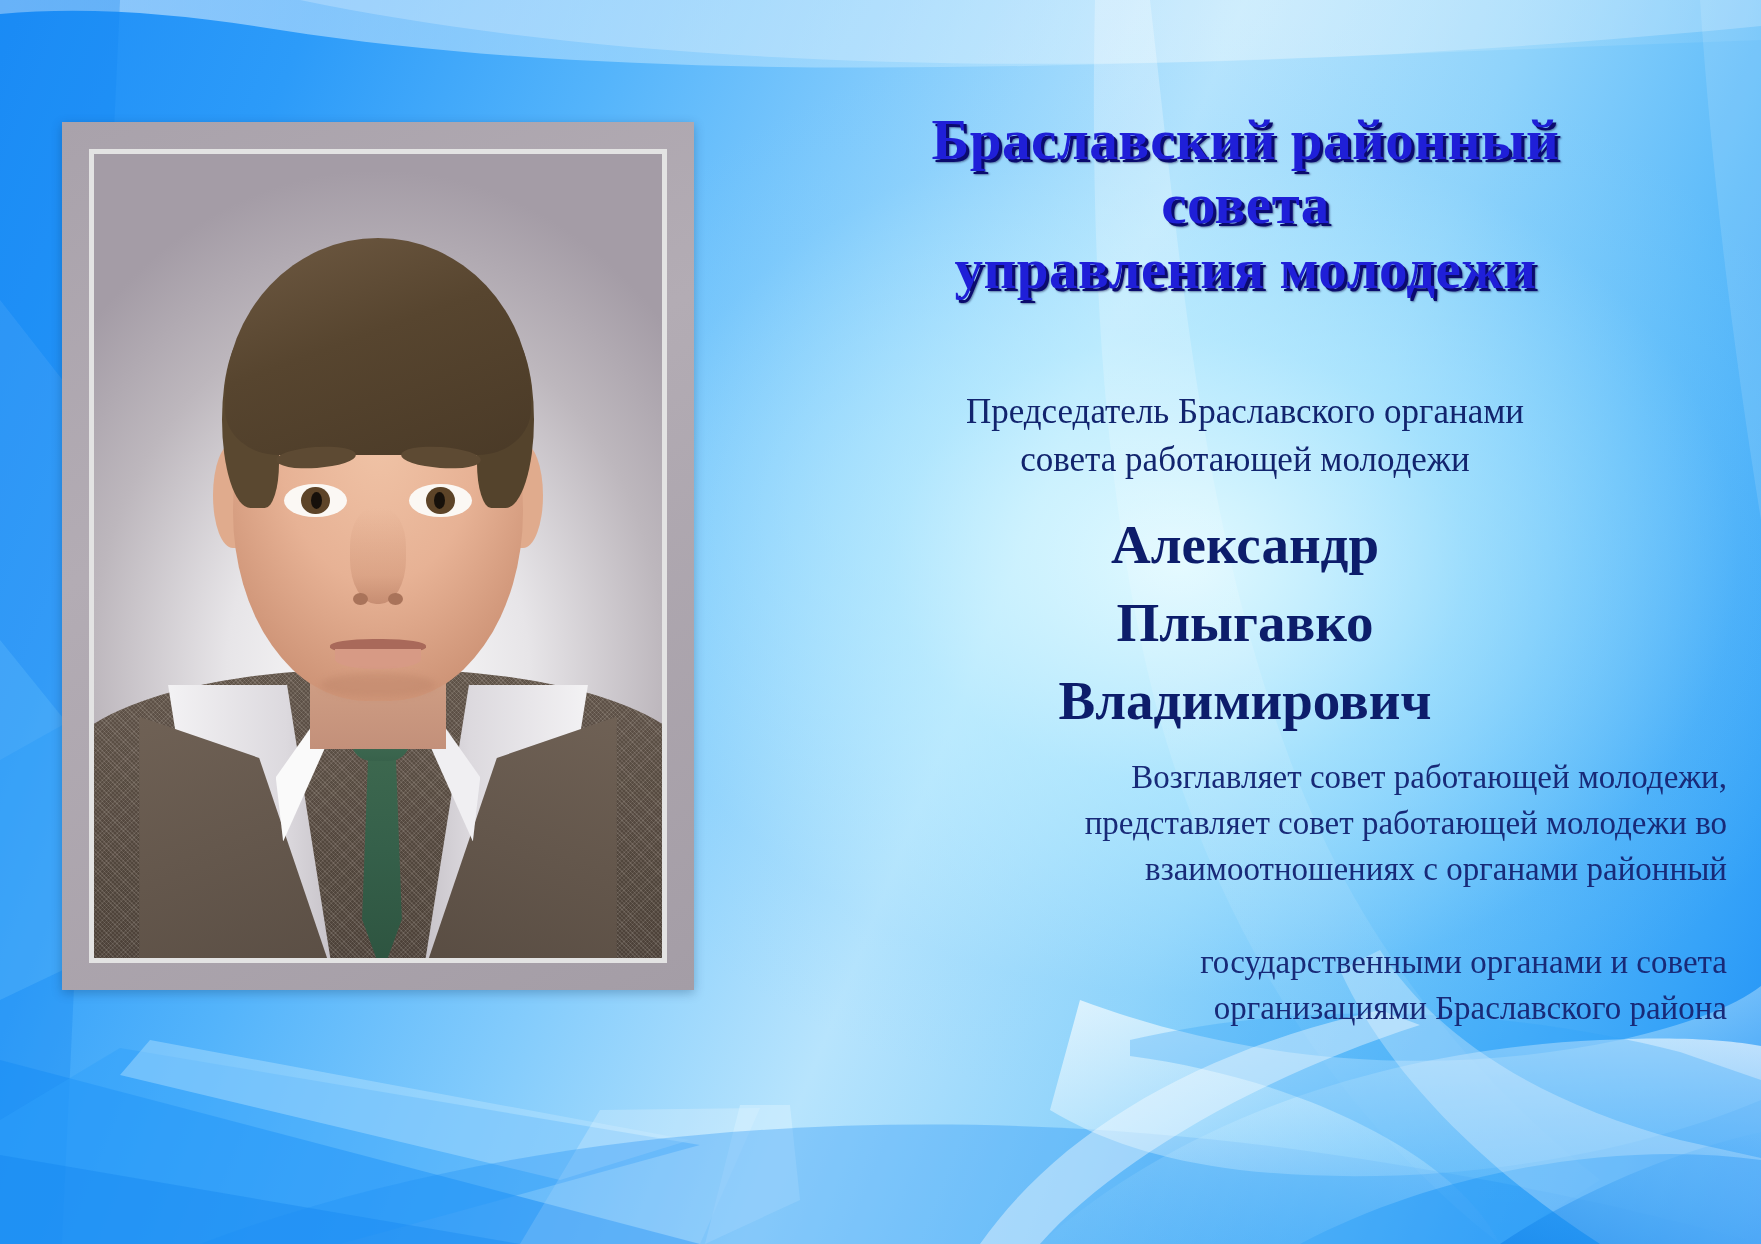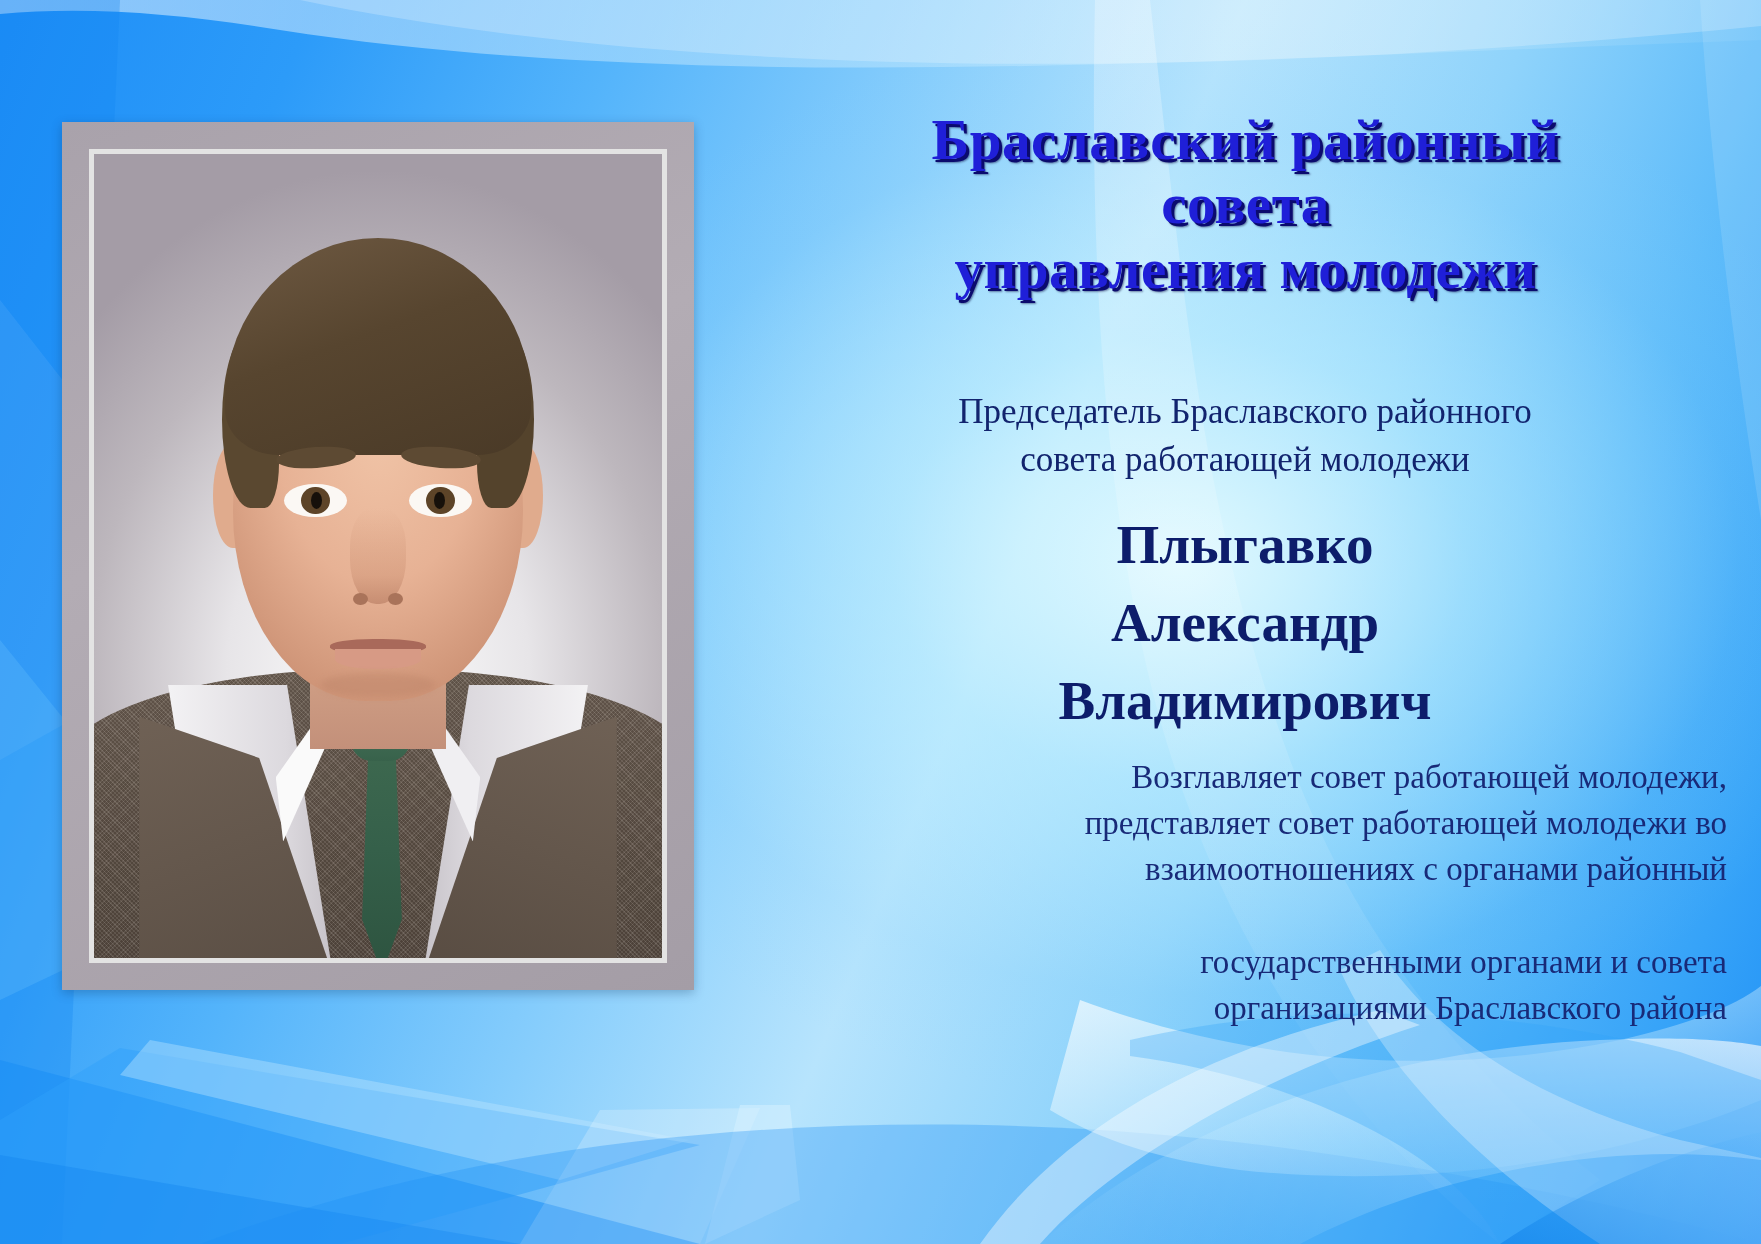--- a/index.html
+++ b/index.html
@@ -280,27 +280,27 @@
 
   <div class="text-col">
 
     <div class="title">
       <span>Браславский районный</span><br>
       <span>совета</span><br>
       <span>управления молодежи</span>
     </div>
 
     <div class="post">
-      <span>Председатель Браславского районного</span><br>
+      <span>Председатель Браславского органами</span><br>
       <span>совета работающей молодежи</span>
     </div>
 
     <div class="name">
+      <span class="name-line">Александр</span>
       <span class="name-line">Плыгавко</span>
-      <span class="name-line">Александр</span>
       <span class="name-line">Владимирович</span>
     </div>
 
     <div class="desc">
       <span>Возглавляет совет работающей молодежи,</span><br>
       <span>представляет совет работающей молодежи  во</span><br>
       <span>взаимоотношениях с органами районный</span><br>
       <br>
       <span>государственными органами и совета</span><br>
       <span>организациями Браславского района</span>

